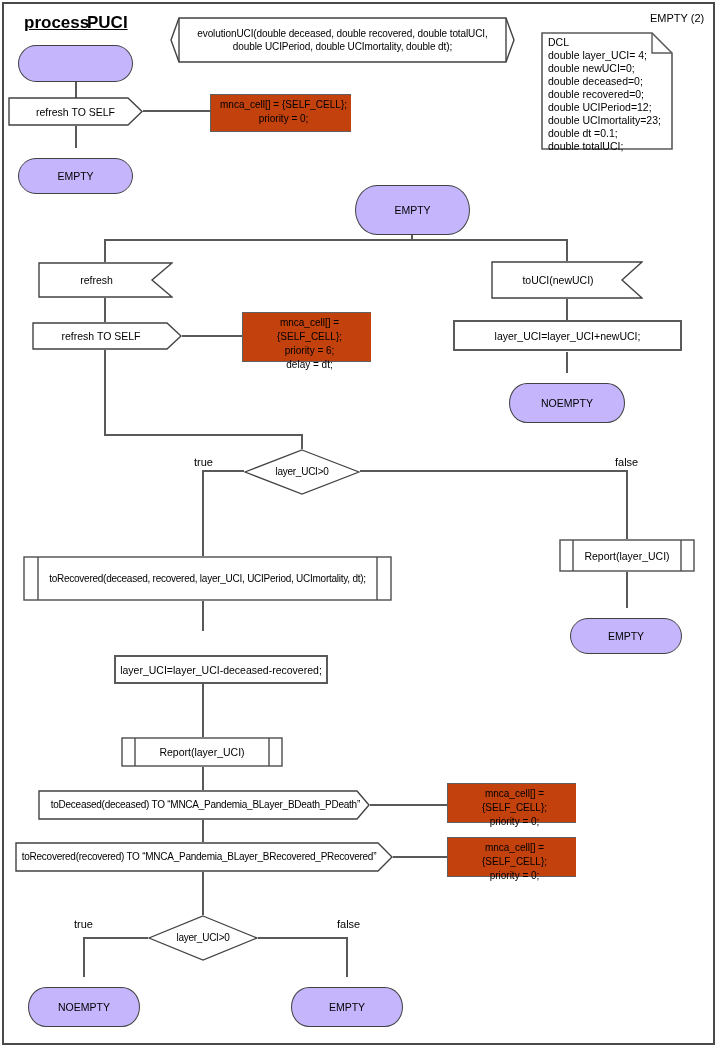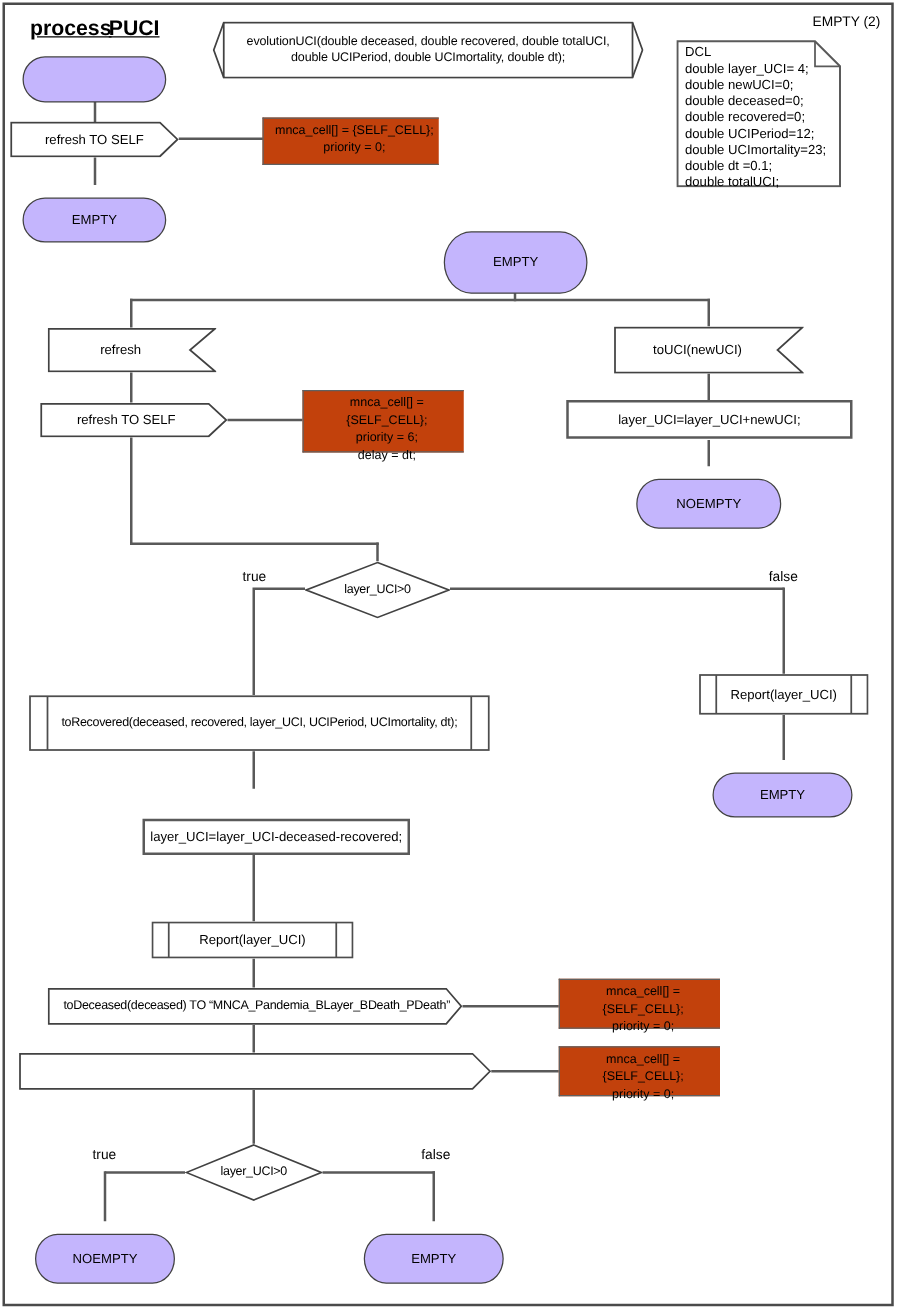--- a/index.html
+++ b/index.html
@@ -206,20 +206,21 @@
 
   <div class="node comment" style="left:447px;top:783px;width:129px;height:40px;">
     <div>mnca_cell[] = {SELF_CELL};</div>
     <div>priority = 0;</div>
   </div>
 
   <div class="node" style="left:15px;top:842px;width:378px;height:30px;">
     <svg width="378" height="30" viewBox="0 0 378 30">
       <polygon points="1,1 363,1 377,15 363,29 1,29" fill="#fff" stroke="#424242" stroke-width="1.4"></polygon>
     </svg>
+    <div class="lbl sm" style="padding-right:10px;">toRecovered(recovered) TO “MNCA_Pandemia_BLayer_BRecovered_PRecovered”</div>
   </div>
 
   <div class="node comment" style="left:447px;top:837px;width:129px;height:40px;">
     <div>mnca_cell[] = {SELF_CELL};</div>
     <div>priority = 0;</div>
   </div>
 
   <div class="node" style="left:148px;top:915px;width:110px;height:46px;">
     <svg width="110" height="46" viewBox="0 0 110 46">
       <polygon points="55,1 109,23 55,45 1,23" fill="#fff" stroke="#424242" stroke-width="1.3"></polygon>

